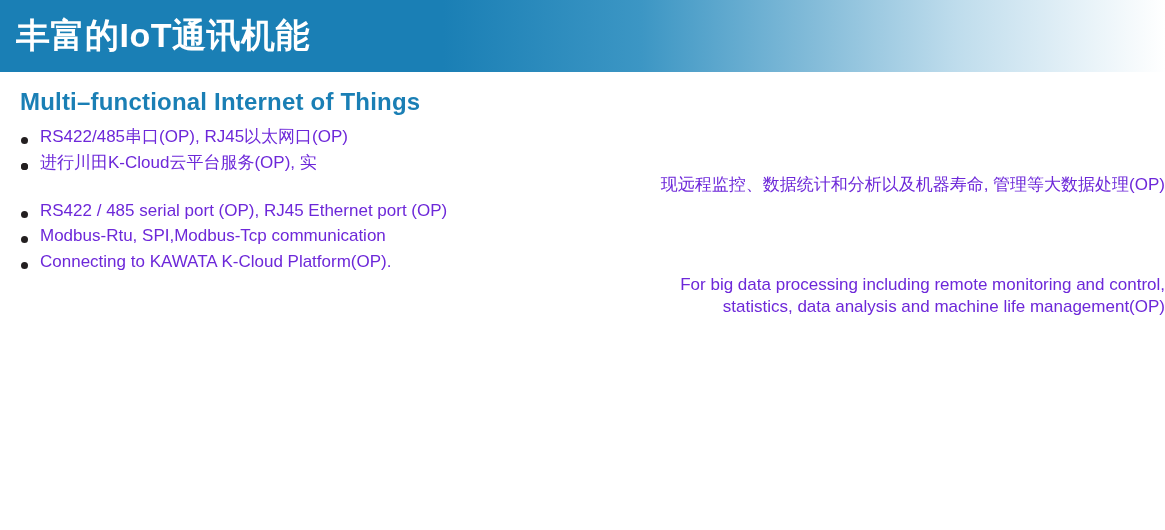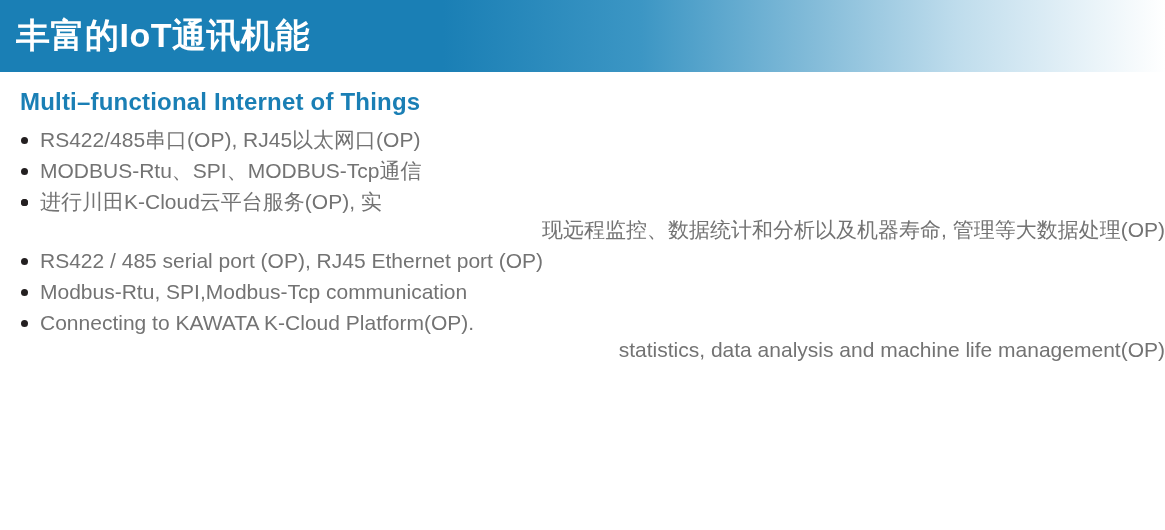--- a/index.html
+++ b/index.html
@@ -61,23 +61,23 @@
 
   ul.bullets {
     list-style: none;
     margin: 0;
     padding: 0;
   }
   ul.bullets li {
     position: relative;
     padding-left: 26px;
     margin-bottom: 3px;
-    font-size: 21px;
+    font-size: 17px;
     line-height: 1.33;
-    color: #737373;
+    color: #6d28d9;
   }
   ul.bullets li .dot {
     position: absolute;
     left: 7px;
     top: 11px;
     width: 7px;
     height: 7px;
     border-radius: 50%;
     background: #231f20;
   }
@@ -106,42 +106,39 @@
 
     <div class="subtitle">Multi–functional Internet of Things</div>
 
     <ul class="bullets">
       <li>
         <span class="dot"></span>
         <span>RS422/485串口(OP), RJ45以太网口(OP)</span>
       </li>
       <li>
         <span class="dot"></span>
-        <span>MODBUS-Rtu、SPI、MODBUS-Tcp通信</span>
-      </li>
-      <li>
-        <span class="dot"></span>
       </li>
       <li>
         <span class="dot"></span>
         <span>进行川田K-Cloud云平台服务(OP), 实</span>
         <span class="line2">现远程监控、数据统计和分析以及机器寿命, 管理等大数据处理(OP)</span>
       </li>
     </ul>
 
     <ul class="bullets">
       <li class="en-item">
         <span class="dot"></span>
         <span>RS422 / 485 serial port (OP), RJ45 Ethernet port (OP)</span>
       </li>
       <li class="en-item">
         <span class="dot"></span>
         <span>Modbus-Rtu, SPI,Modbus-Tcp communication</span>
       </li>
       <li class="en-item">
         <span class="dot"></span>
         <span>Connecting to KAWATA K-Cloud Platform(OP).</span>
+        <span class="line2">For big data processing including remote monitoring and control,</span>
         <span class="line2">statistics, data analysis and machine life management(OP)</span>
       </li>
     </ul>
 
   </div>
 </div>
 
 </body></html>

